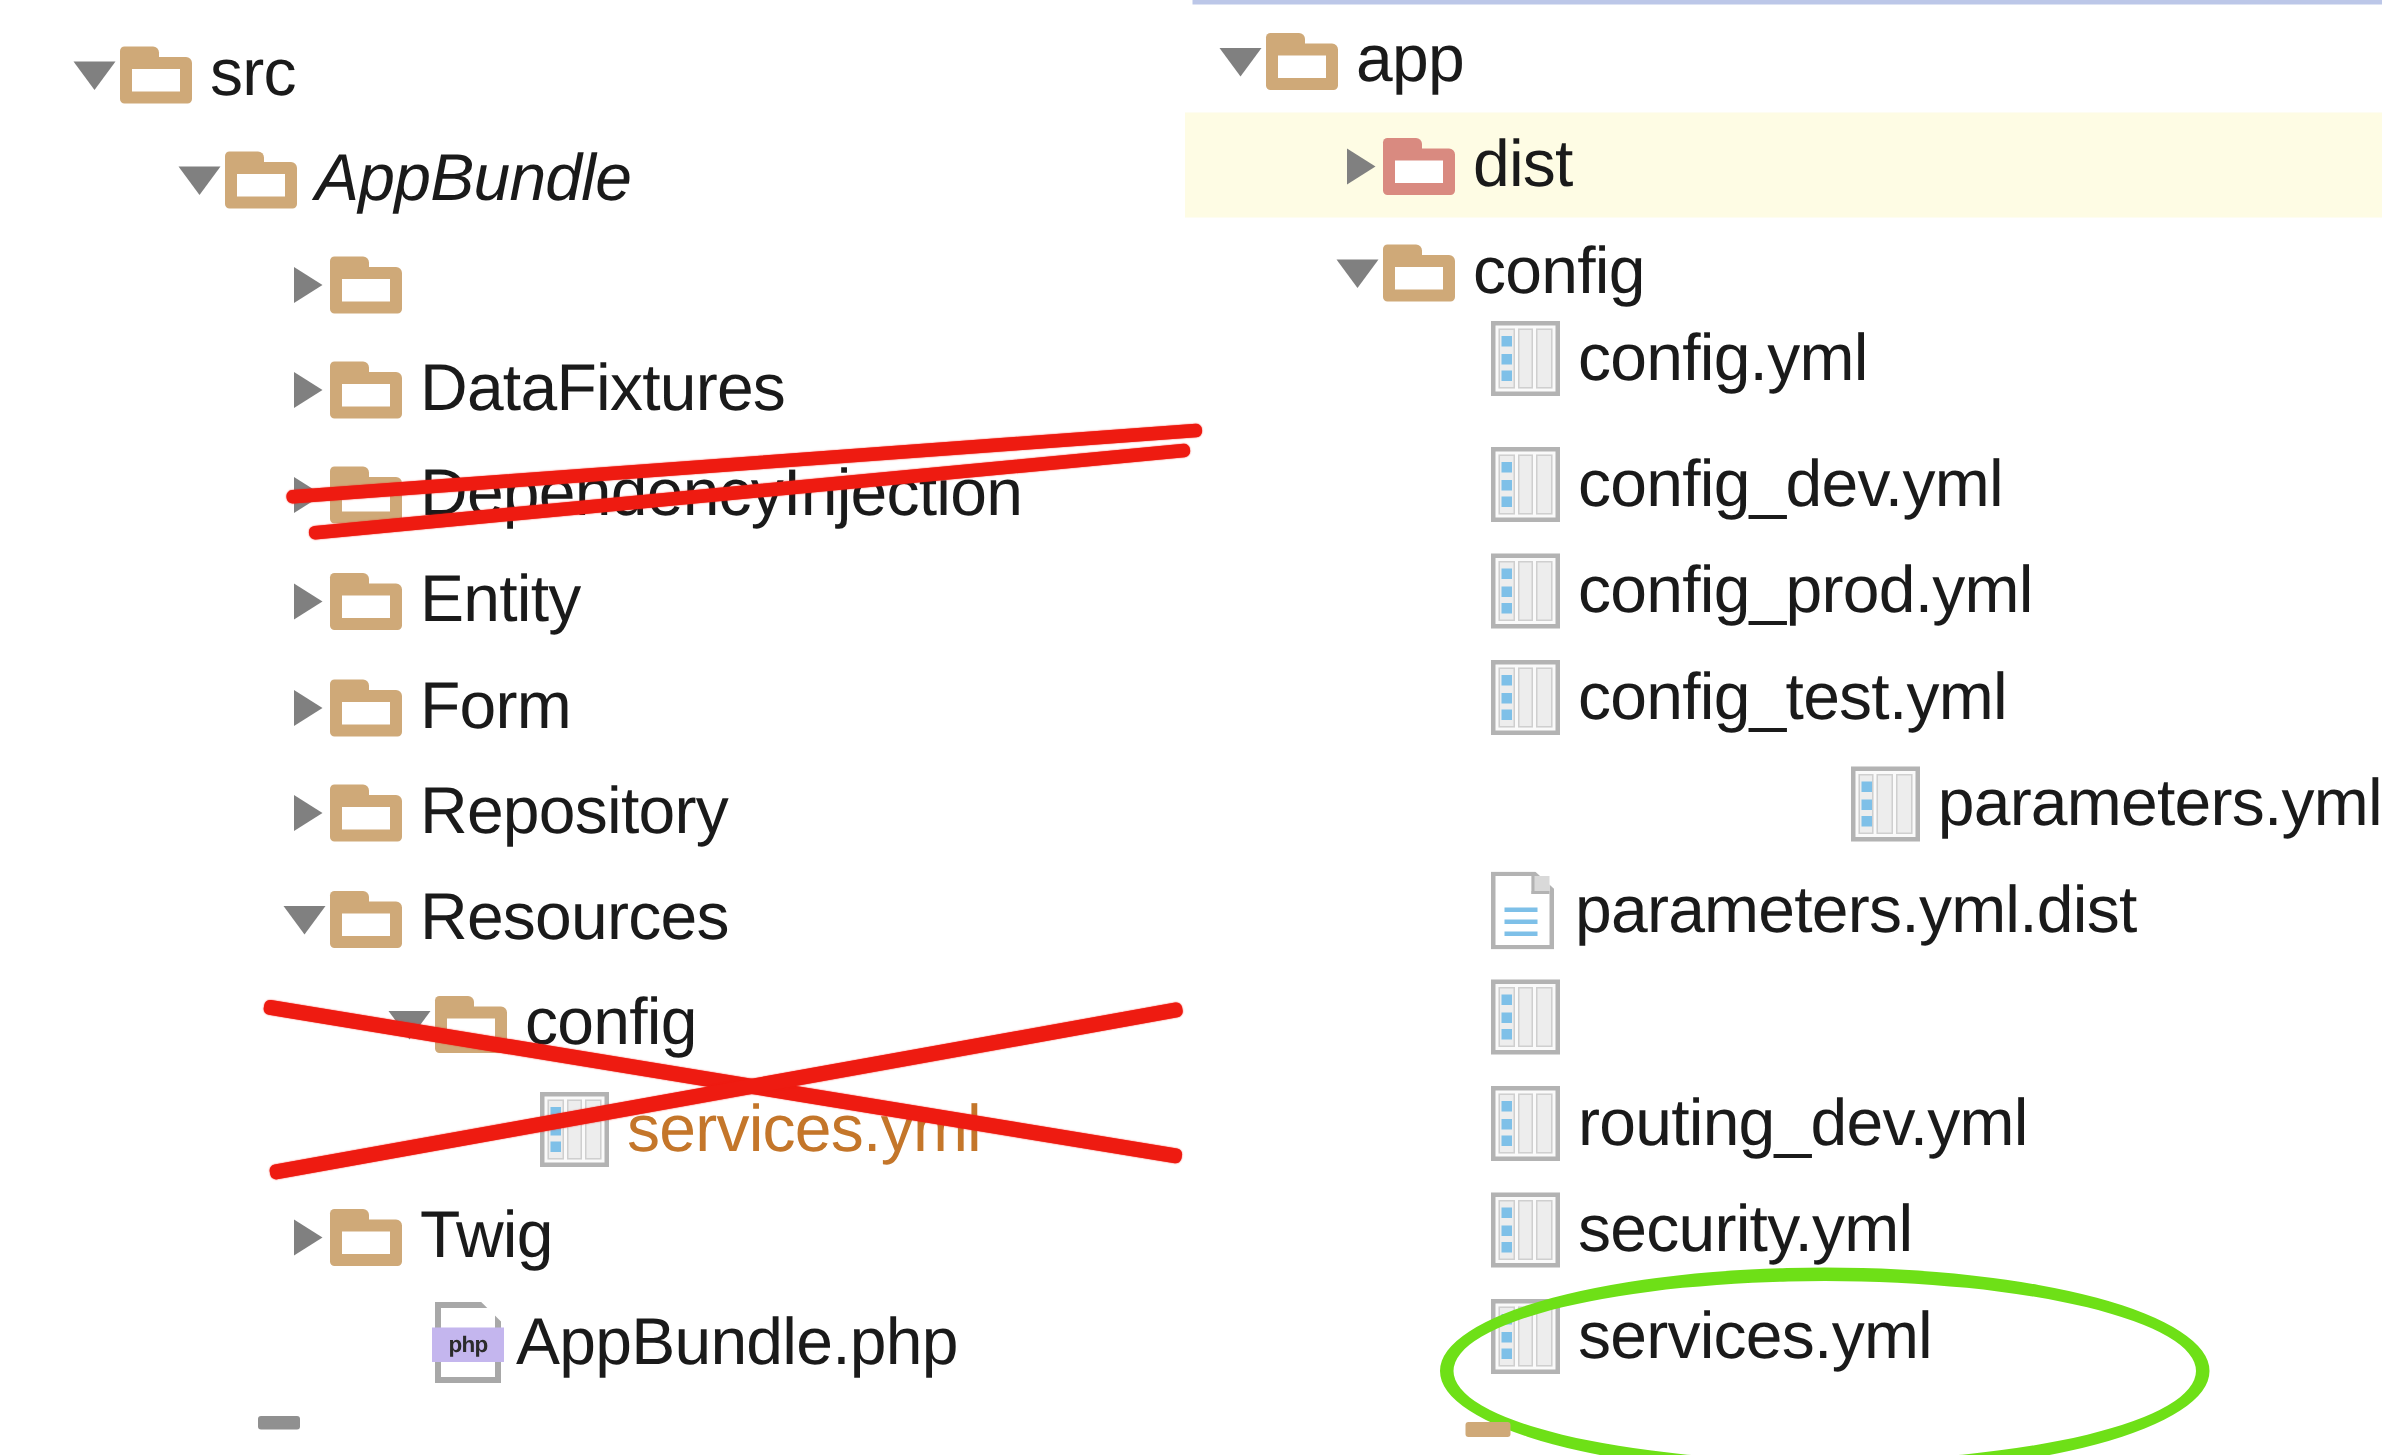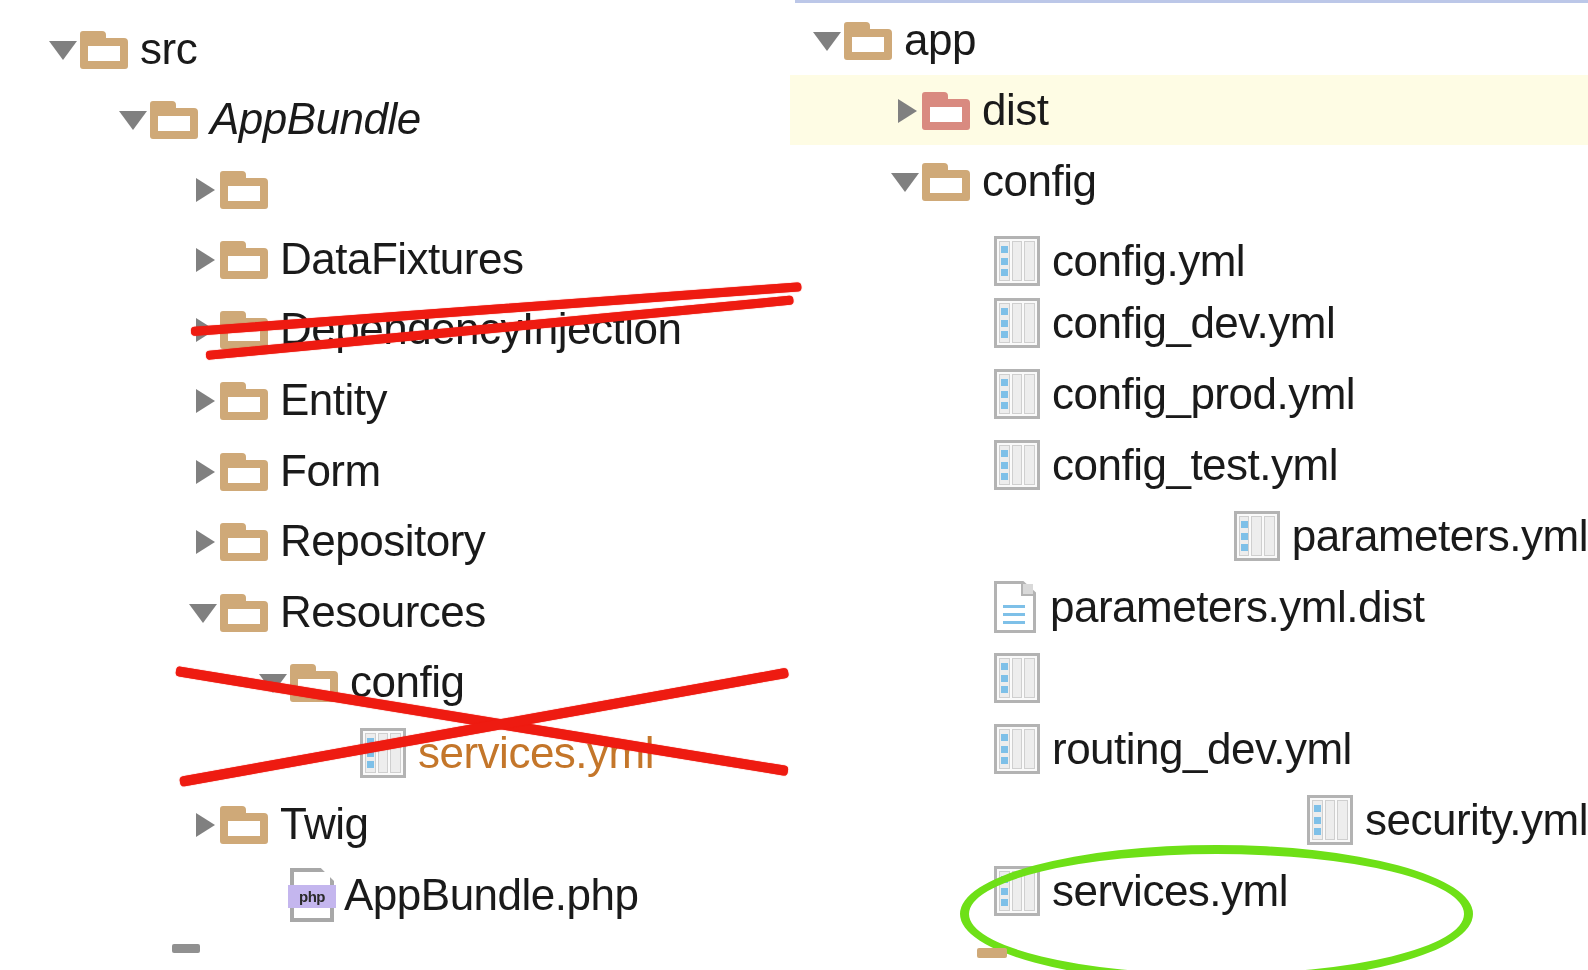--- a/index.html
+++ b/index.html
@@ -413,21 +413,21 @@
         </div>
         <div class="row" style="top: 146px;">
           <span style="display: inline-block; flex: 0 0 98px; height: 1px;"></span>
           <span class="twisty open"></span>
           <span class="folder" style="--fc: #cfa978;">
             <span class="tab"></span>
             <span class="body"></span>
           </span>
           <span class="label">config</span>
         </div>
-        <div class="row" style="top: 226px;">
+        <div class="row" style="top: 204px;">
           <span style="display: inline-block; flex: 0 0 170px; height: 1px;"></span>
           <span class="twisty none"></span>
           <span class="yml">
             <span class="col first">
               <i></i>
               <i></i>
               <i></i>
             </span>
             <span class="col">
               <i></i>
@@ -578,21 +578,21 @@
               <i></i>
             </span>
             <span class="col">
               <i></i>
               <i></i>
               <i></i>
             </span>
           </span>
           <span class="label">routing_dev.yml</span>
         </div>
-        <div class="row" style="top: 785px; justify-content: flex-end;">
+        <div class="row" style="top: 785px;">
           <span style="display: inline-block; flex: 0 0 170px; height: 1px;"></span>
           <span class="twisty none"></span>
           <span class="yml">
             <span class="col first">
               <i></i>
               <i></i>
               <i></i>
             </span>
             <span class="col">
               <i></i>

